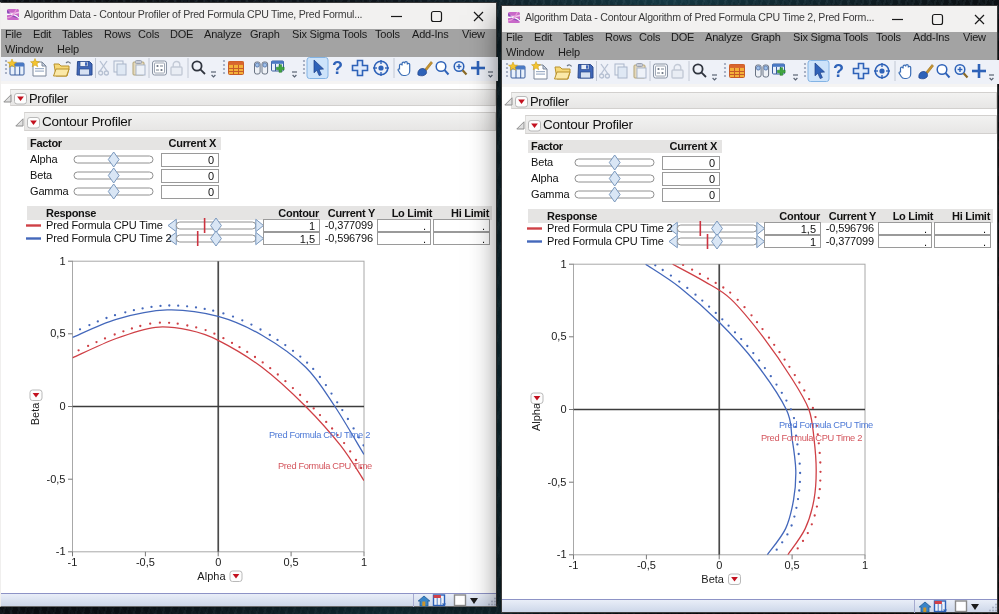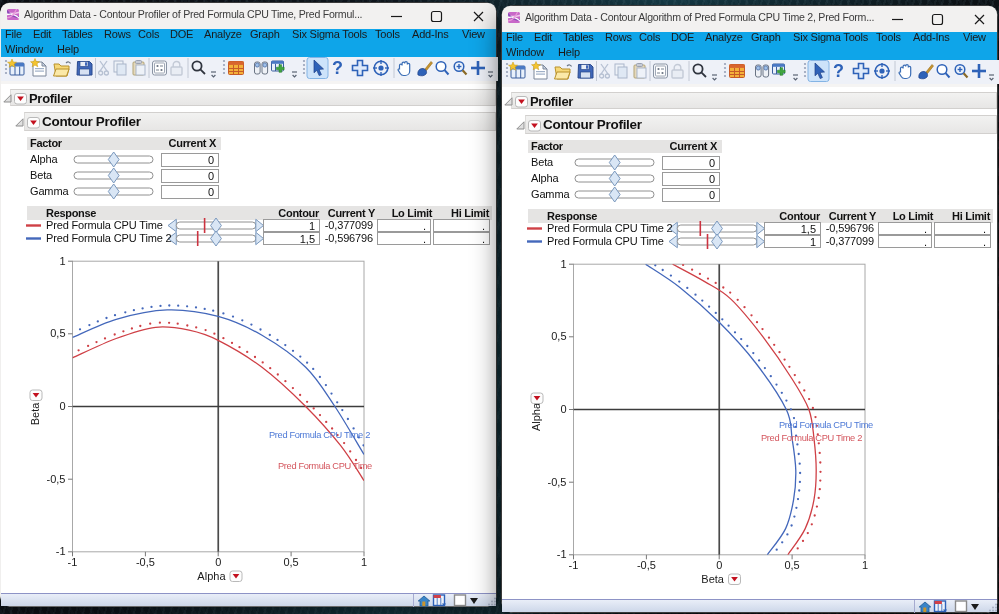--- a/index.html
+++ b/index.html
@@ -1,29 +1,29 @@
 <!DOCTYPE html>
 <html><head><meta charset="utf-8"><style>
 *{margin:0;padding:0;box-sizing:border-box}
 html,body{width:999px;height:614px;overflow:hidden}
 body{font-family:"Liberation Sans",sans-serif;background:
  repeating-linear-gradient(105deg,rgba(120,150,160,0.10) 0 2px,rgba(0,0,0,0) 2px 7px),
  repeating-linear-gradient(62deg,rgba(90,120,140,0.08) 0 3px,rgba(0,0,0,0) 3px 9px),
  linear-gradient(115deg,#0c0f13 0%,#11181f 30%,#173f4b 52%,#0e1418 75%,#0a0c0e 100%)}
 .abs{position:absolute}
-.win{position:absolute;width:497px;background:#f5f4f3;border-radius:12px;
+.win{position:absolute;width:497px;background:#f5f4f3;border-radius:0;
  border:1px solid #3a3a3a;box-shadow:0 10px 28px rgba(0,0,0,.6)}
 .winL{border-left-color:#f0efee;border-bottom-color:#6a6a6a}
 .titlebar{position:absolute;left:0;top:0;right:0;height:26px;background:#f2f1f0;border-radius:8px 8px 0 0}
 .ttext{font-size:10.6px;letter-spacing:-0.25px;color:#3c3c3c;line-height:20px;white-space:nowrap;overflow:hidden}
-.menubar{position:absolute;left:0;top:26px;right:0;height:30px;background:#0ea5e9}
+.menubar{position:absolute;left:0;top:26px;right:0;height:30px;background:#a3a3a3}
 .mi{position:absolute;font-size:11px;letter-spacing:-0.2px;color:#1a1a1a;white-space:nowrap}
 .tbar{}
 .band{position:absolute;background:linear-gradient(#f2f2f1,#e7e6e5);border:1px solid #d2d0ce;border-left:1px solid #dddcda}
-.btext{position:absolute;font-weight:bold;color:#111;letter-spacing:-0.3px;white-space:nowrap}
+.btext{position:absolute;font-weight:normal;color:#111;letter-spacing:-0.3px;white-space:nowrap}
 .thead{position:absolute;background:#e5e4e3}
 .th{font-size:11px;font-weight:bold;color:#111;letter-spacing:-0.3px;white-space:nowrap}
 .lbl{font-size:11px;color:#111;letter-spacing:-0.15px;white-space:nowrap}
 .nbox{position:absolute;background:#fff;border:1px solid #9a9a9a;font-size:11px;color:#111;
  text-align:right;padding-right:4px;line-height:13px}
 .tick{font-size:11px;fill:#1a1a1a;font-family:"Liberation Sans",sans-serif}
 .clab{font-size:9.3px;font-family:"Liberation Sans",sans-serif;letter-spacing:-0.35px}
 .axis{font-size:11px;fill:#1a1a1a;font-family:"Liberation Sans",sans-serif}
 .sbar{position:absolute;left:0;bottom:0;right:0;height:13px;border-top:1px solid #8d93c6;
  background:linear-gradient(#e9eef8,#cdd7e9)}

